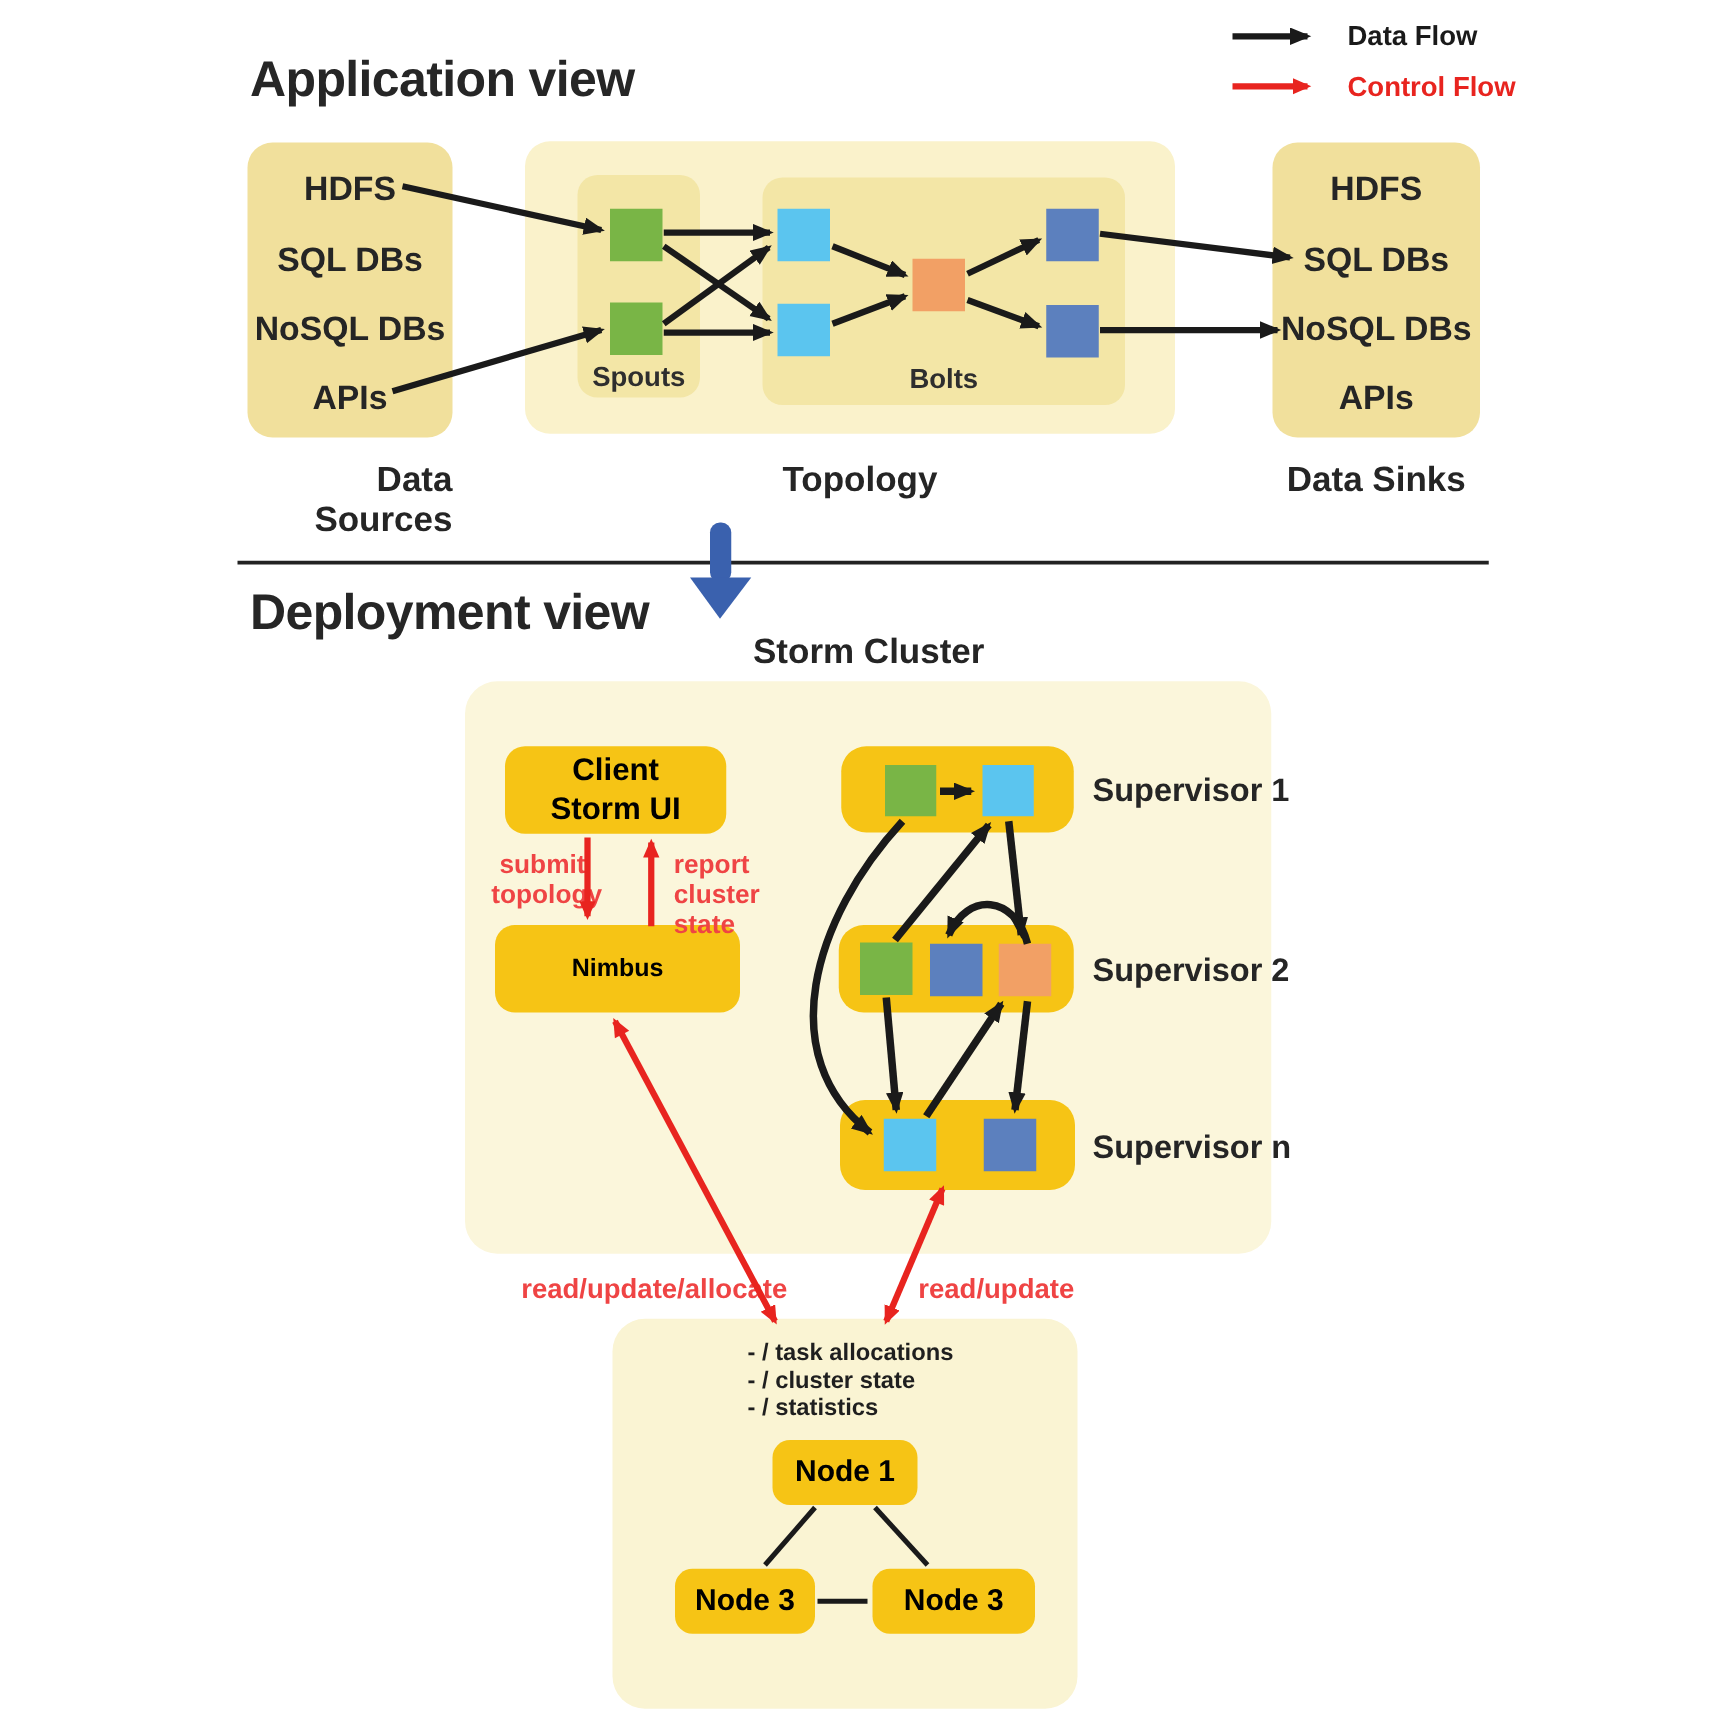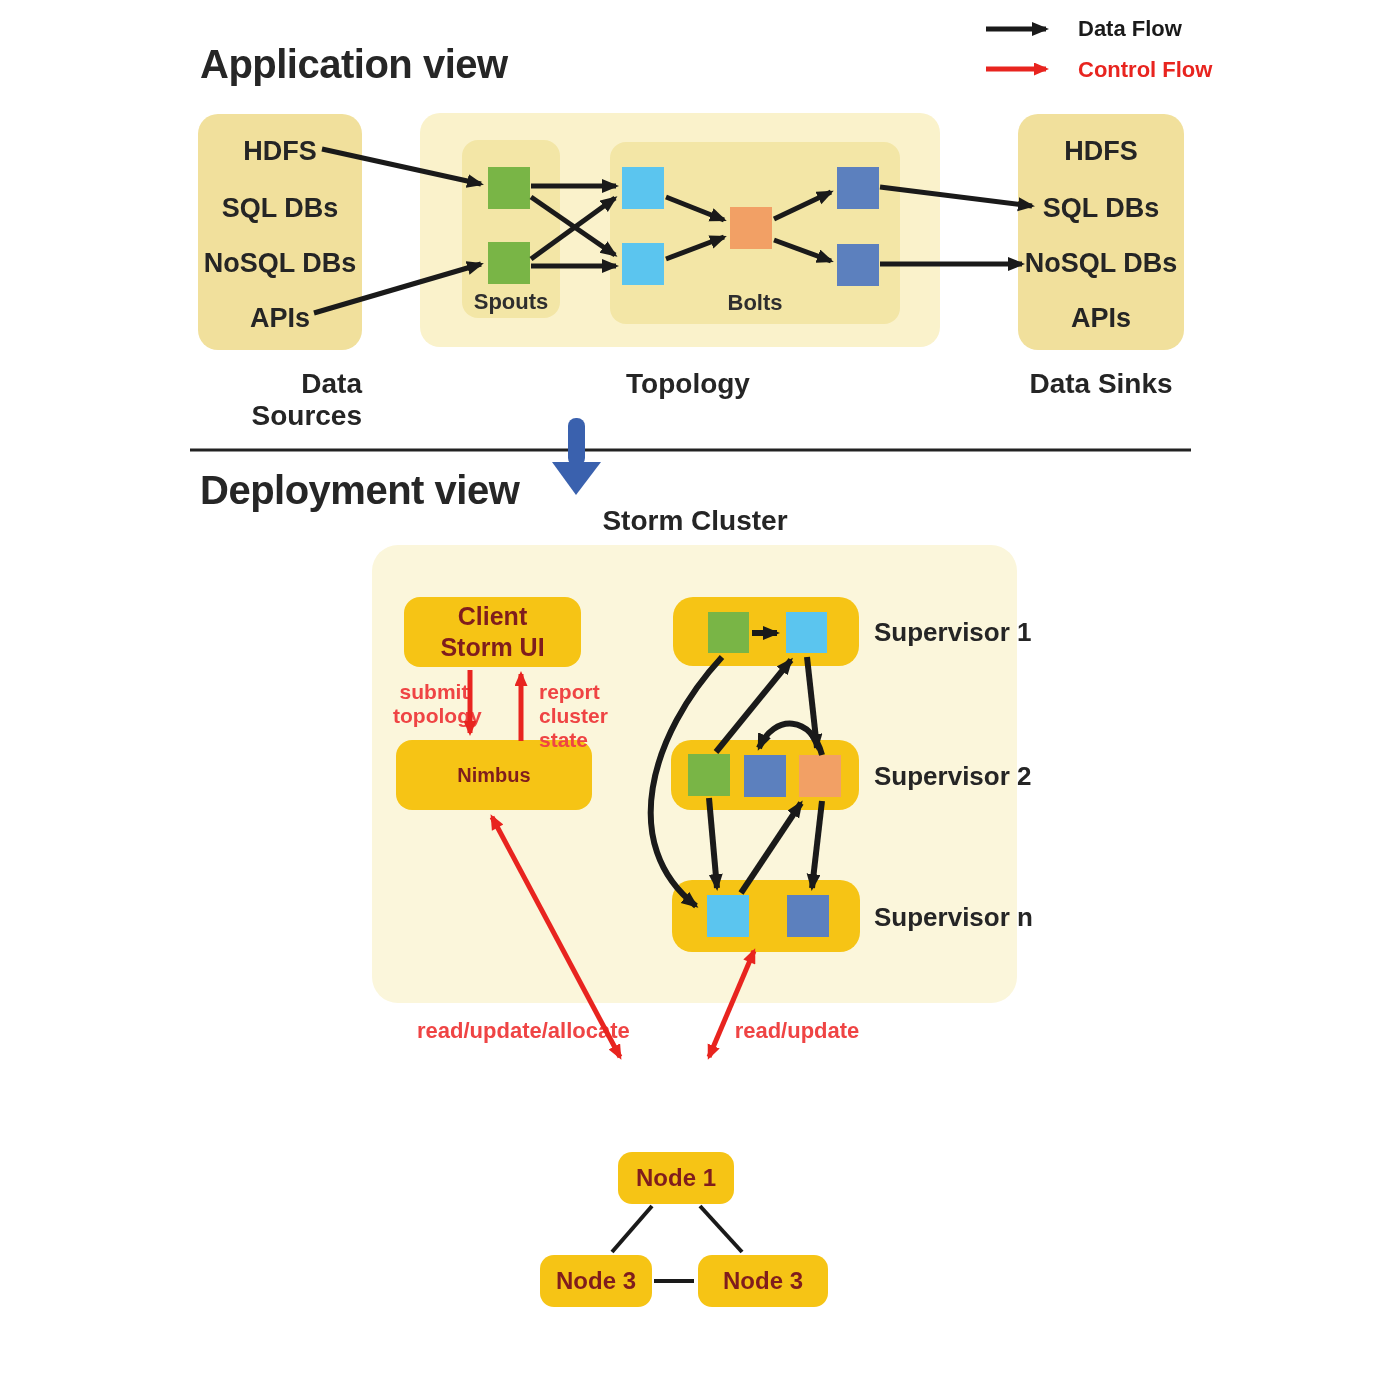--- a/index.html
+++ b/index.html
@@ -14,21 +14,21 @@
   .innerpanel{background:#F3E6A6;border-radius:16px;}
   .golden{background:#F6C415;border-radius:16px;display:flex;align-items:center;justify-content:center;text-align:center;}
   .sq{position:absolute;width:42px;height:42px;}
   .green{background:#79B546;}
   .cyan{background:#5BC5EF;}
   .orange{background:#F2A065;}
   .dblue{background:#5C80BE;}
   .item{position:absolute;left:0;width:100%;text-align:center;font-size:27px;font-weight:600;color:#252525;}
   .caption{font-size:28px;font-weight:600;text-align:center;color:#252525;}
   .sublabel{font-size:22px;font-weight:600;text-align:center;color:#2e2e2e;}
-  .boxtext{font-size:25px;font-weight:600;color:#7f1d1d;line-height:1.25;}
+  .boxtext{font-size:25px;font-weight:600;color:#000000;line-height:1.25;}
   .suplabel{font-size:26px;font-weight:600;color:#252525;}
   .redlabel{font-size:21px;font-weight:700;color:#ef4444;line-height:1.15;margin-left:10px;}
   .ml{white-space:pre-line;}
   .zkpath{font-size:19px;font-weight:700;color:#1f1f1f;line-height:22px;}
   .legendtext{font-size:22px;font-weight:600;}
 </style>
 </head>
 <body>
 
 <div class="canvas">
@@ -98,20 +98,25 @@
   <div class="c suplabel" style="left:874px;top:761px;">Supervisor 2</div>
 
   <div class="c golden" style="left:672px;top:880px;width:188px;height:72px;border-radius:20px;"></div>
   <div class="c sq cyan" style="left:707px;top:895px;"></div>
   <div class="c sq dblue" style="left:787px;top:895px;"></div>
   <div class="c suplabel" style="left:874px;top:902px;">Supervisor n</div>
 
   <div class="c redlabel" style="left:407px;top:1018px;width:200px;text-align:center;font-size:22px;">read/update/allocate</div>
   <div class="c redlabel" style="left:712px;top:1018px;width:150px;text-align:center;font-size:22px;">read/update</div>
 
+  <div class="c panel" style="left:490px;top:1055px;width:372px;height:312px;background:#FAF4D3;border-radius:26px;">
+    <div class="zkpath" style="position:absolute;left:108px;top:17px;">- / task allocations</div>
+    <div class="zkpath" style="position:absolute;left:108px;top:39px;">- / cluster state</div>
+    <div class="zkpath" style="position:absolute;left:108px;top:61px;">- / statistics</div>
+  </div>
   <div class="c golden" style="left:618px;top:1152px;width:116px;height:52px;border-radius:14px;">
     <span class="boxtext" style="font-size:24px;">Node 1</span>
   </div>
   <div class="c golden" style="left:540px;top:1255px;width:112px;height:52px;border-radius:14px;">
     <span class="boxtext" style="font-size:24px;">Node 3</span>
   </div>
   <div class="c golden" style="left:698px;top:1255px;width:130px;height:52px;border-radius:14px;">
     <span class="boxtext" style="font-size:24px;">Node 3</span>
   </div>
 

